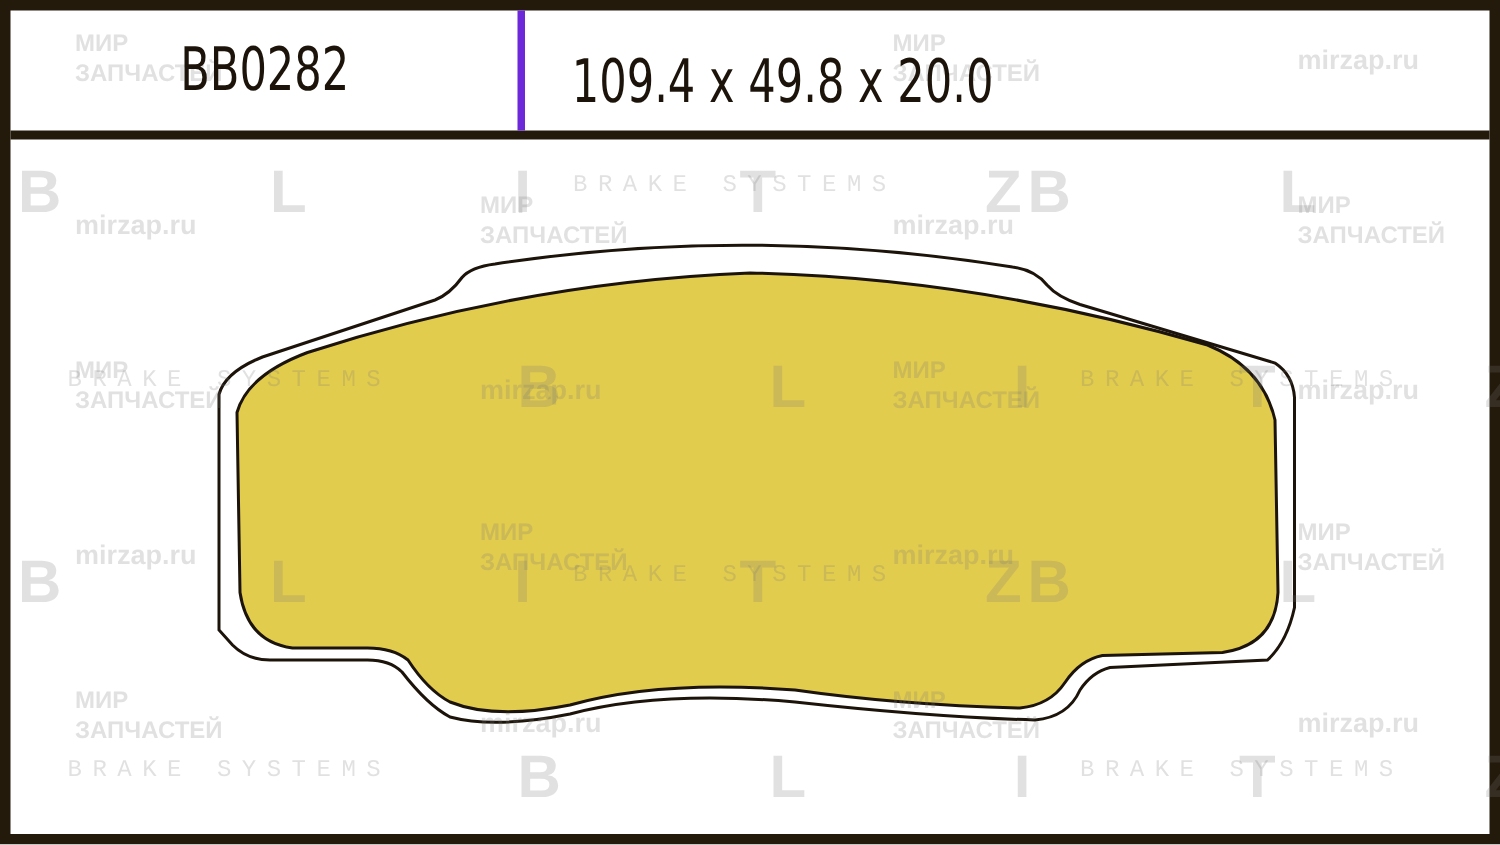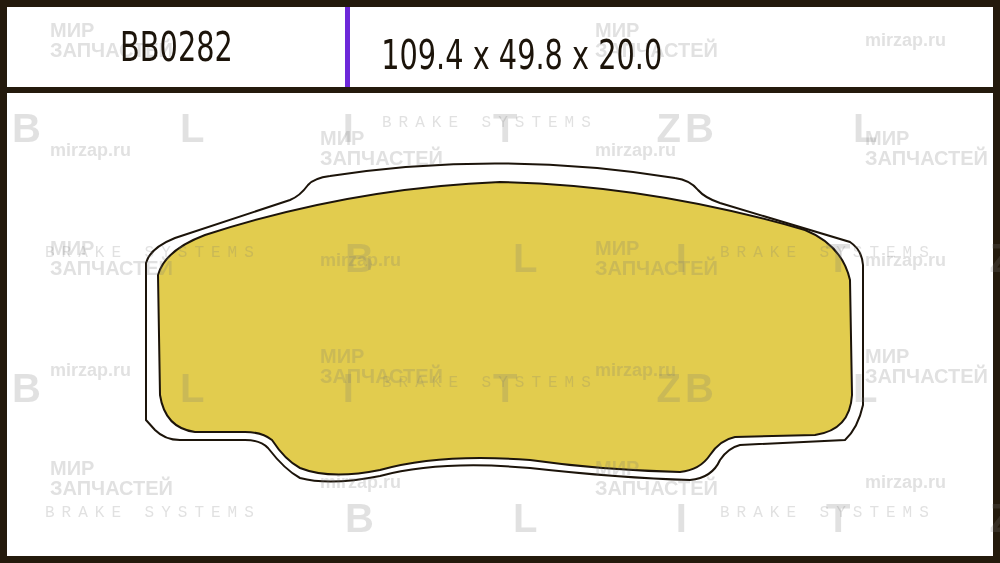--- a/index.html
+++ b/index.html
@@ -30,21 +30,21 @@
       font-stretch: condensed;
       font-size: 40px; color: #1c140a; letter-spacing: 0px;
       transform: scaleX(0.8);
       position: relative; z-index: 3;
     }
     .wm-layer { position: absolute; left: 0; top: 0; width: 1000px; height: 563px; pointer-events: none; z-index: 2; }
     .wm { position: absolute; color: rgba(120,120,120,0.22); white-space: nowrap; font-family: "Liberation Sans", sans-serif; }
     .wm-blitz { font-size: 40px; font-weight: bold; letter-spacing: 64px; }
     .wm-brake { font-size: 16px; letter-spacing: 7px; font-family: Liberation Mono, monospace; font-weight: normal; }
     .wm-mirzap { font-size: 18px; font-weight: bold; }
-    .wm-mir { font-size: 20px; font-weight: bold; line-height: 20px; }
+    .wm-mir { font-size: 16px; font-weight: bold; line-height: 20px; }
     .pad-svg { position: absolute; left: 0; top: 0; z-index: 1; }
   </style>
 </head>
 <body>
 
 <div class="frame">
   <div class="header-row">
     <div class="cell-code">
       <span class="hdr-text">BB0282</span>
     </div>

